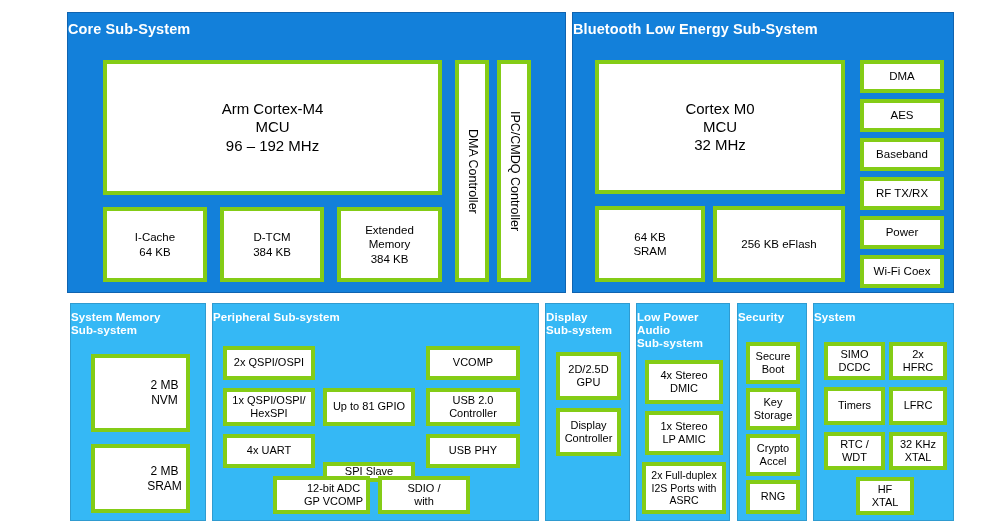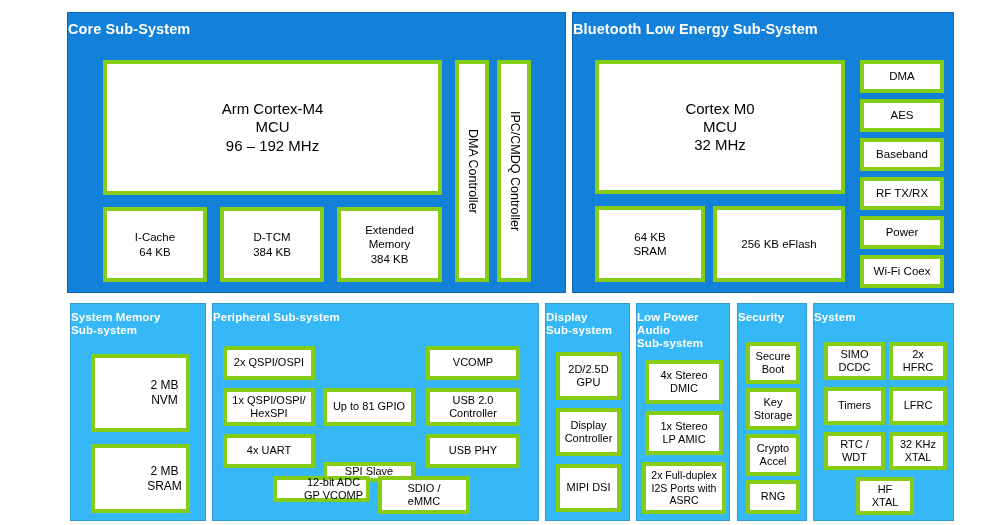--- a/index.html
+++ b/index.html
@@ -121,35 +121,34 @@
     <div class="blk xs" style="left:10px;top:84px;width:92px;height:38px;">1x QSPI/OSPI/
 HexSPI</div>
     <div class="blk xs" style="left:110px;top:84px;width:92px;height:38px;">Up to 81 GPIO</div>
     <div class="blk xs" style="left:213px;top:84px;width:94px;height:38px;">USB 2.0
 Controller</div>
 
     <div class="blk xs" style="left:10px;top:130px;width:92px;height:34px;">4x UART</div>
     <div class="blk xs" style="left:110px;top:130px;width:92px;height:20px;margin-top:28px;">SPI Slave</div>
     <div class="blk xs" style="left:213px;top:130px;width:94px;height:34px;">USB PHY</div>
 
-    <div class="blk xs" style="left:60px;top:172px;width:97px;height:26px;padding-left:24px;">12-bit ADC
+    <div class="blk xs" style="left:60px;top:172px;width:97px;height:38px;padding-left:24px;">12-bit ADC
 GP VCOMP</div>
     <div class="blk xs" style="left:165px;top:172px;width:92px;height:38px;">SDIO /
-eMMC</div>
+with</div>
   </div>
 
   <div class="panel light" style="left:545px;top:303px;width:85px;height:218px;">
     <div class="panel-title" style="white-space:pre-line;">Display
 Sub-system</div>
 
     <div class="blk xs" style="left:10px;top:48px;width:65px;height:48px;">2D/2.5D
 GPU</div>
     <div class="blk xs" style="left:10px;top:104px;width:65px;height:48px;">Display
 Controller</div>
-    <div class="blk xs" style="left:10px;top:160px;width:65px;height:48px;">MIPI DSI</div>
   </div>
 
   <div class="panel light" style="left:636px;top:303px;width:94px;height:218px;">
     <div class="panel-title" style="white-space:pre-line;">Low Power
 Audio
 Sub-system</div>
 
     <div class="blk xs" style="left:8px;top:56px;width:78px;height:44px;">4x Stereo
 DMIC</div>
     <div class="blk xs" style="left:8px;top:107px;width:78px;height:44px;">1x Stereo

